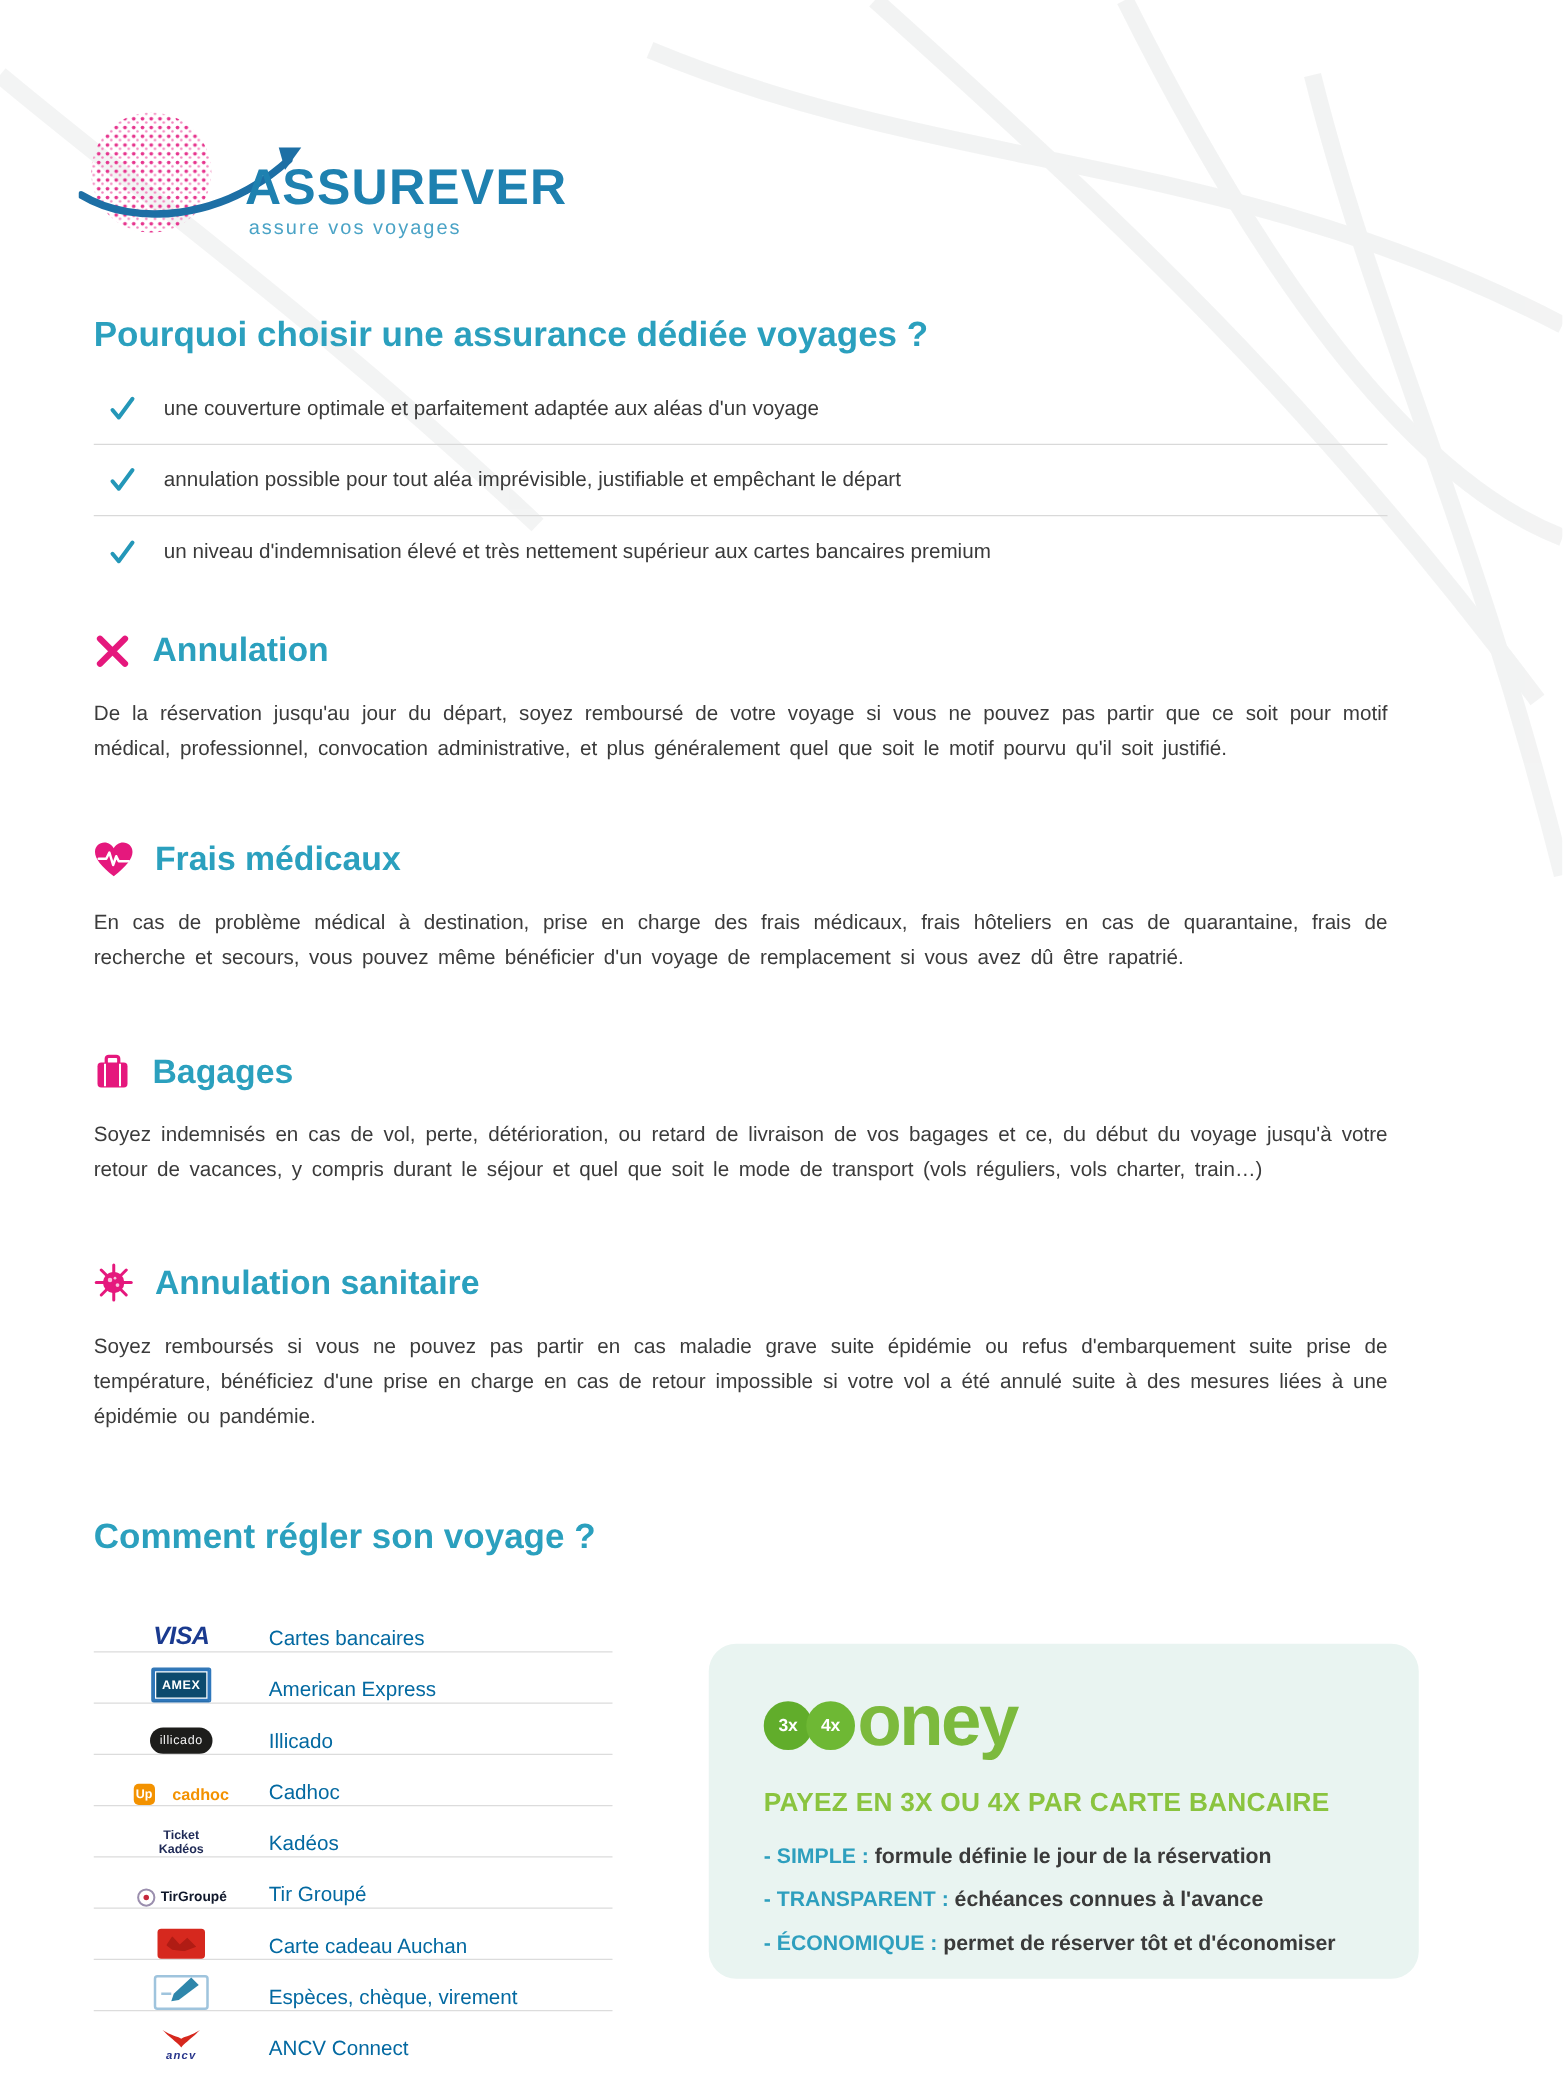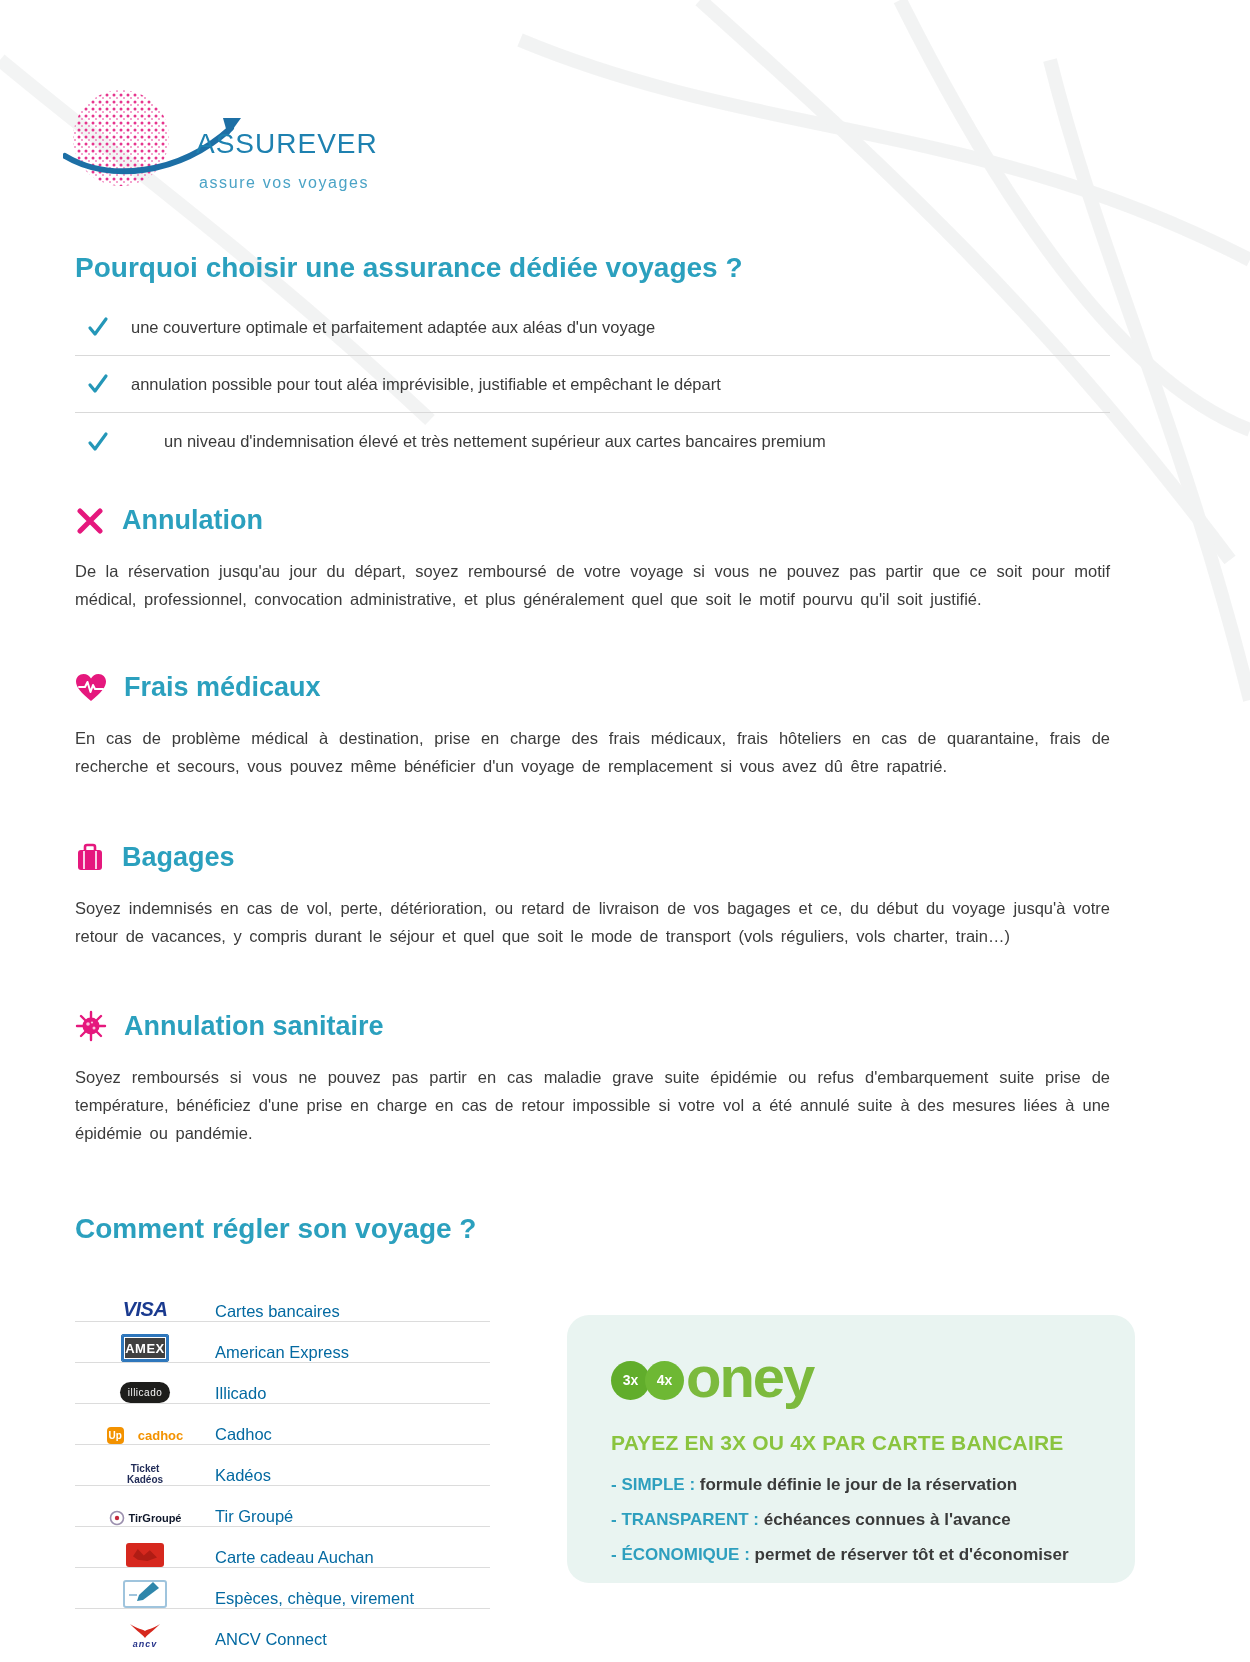--- a/index.html
+++ b/index.html
@@ -6,48 +6,48 @@
   .page{
     position:relative;width:1250px;height:1662px;overflow:hidden;background:#ffffff;
     font-family:"Liberation Sans",sans-serif;color:#3b3b3b;
   }
   
   .wm{position:absolute;inset:0;pointer-events:none;}
   
   .logo-block{position:absolute;left:63px;top:86px;width:420px;height:120px;}
   .logo-art{position:absolute;left:0;top:0;}
   .brand-word{
-    position:absolute;left:133px;top:44px;font-size:28px;font-weight:400;
+    position:absolute;left:133px;top:44px;font-size:40px;font-weight:700;
     color:#1e81b0;letter-spacing:1px;line-height:1;
   }
   .brand-tag{
     position:absolute;left:136px;top:88px;font-size:16px;color:#4aa3c6;letter-spacing:1.6px;
   }
   
   .why-title{position:absolute;left:75px;top:252px;font-size:28px;font-weight:700;color:#2ba0be;}
   .check-list{position:absolute;left:75px;top:299px;width:1035px;}
   .check-row{display:flex;align-items:center;height:57px;padding-left:12px;box-sizing:border-box;border-bottom:1px solid #d9d9d9;}
-  .check-row.last{border-bottom:none;gap:33px;}
+  .check-row.last{border-bottom:none;}
   .check-ic{flex:0 0 auto;margin-right:22px;display:flex;}
   .check-text{font-size:16.5px;color:#3a3a3a;}
   
   .sec{position:absolute;left:75px;width:1035px;}
   .sec-head{display:flex;align-items:center;gap:17px;}
   .sec-ic{flex:0 0 auto;display:flex;}
   .sec-title{font-size:27px;font-weight:700;color:#2ba0be;text-align:right;}
   .sec-body{margin-top:21px;font-size:16.5px;line-height:28px;text-align:justify;color:#3b3b3b;word-spacing:3px;}
   
   .pay-title{position:absolute;left:75px;top:1213px;font-size:28px;font-weight:700;color:#2ba0be;}
   .pay-table{position:absolute;left:75px;top:1281px;width:415px;}
   .prow{display:flex;align-items:flex-end;height:40px;border-bottom:1px solid #dcdcdc;}
   .prow.last{border-bottom:none;}
   .plogo{width:140px;display:flex;justify-content:center;align-items:center;}
   .plabel{font-size:16.5px;color:#0369a1;}
   .visa-txt{font-style:italic;font-weight:800;font-size:20px;color:#1a3a8f;letter-spacing:-0.5px;}
-  .amex-box{background:#404040;color:#fff;font-weight:700;font-size:13px;letter-spacing:0.5px;
+  .amex-box{background:#0c4a6e;color:#fff;font-weight:700;font-size:10px;letter-spacing:0.5px;
     border:1px solid #2e77bc;box-shadow:inset 0 0 0 2px #2e77bc,inset 0 0 0 3px #fff;
     width:46px;height:26px;display:flex;align-items:center;justify-content:center;border-radius:2px;}
   .illicado-pill{background:#1d1d1b;color:#f4f4f4;font-size:10px;border-radius:11px;
     width:50px;height:21px;display:flex;align-items:center;justify-content:center;letter-spacing:0.5px;}
   .cadhoc-wrap{display:flex;align-items:center;gap:14px;}
   .up-sq{background:#f39200;color:#fff;font-weight:700;font-size:10px;border-radius:4px;
     width:17px;height:17px;display:flex;align-items:center;justify-content:center;}
   .cadhoc-txt{color:#f39200;font-size:13px;font-weight:700;}
   .kadeos-txt{font-size:10px;line-height:11px;color:#1f2a56;text-align:center;font-weight:700;}
   .tir-wrap{display:flex;align-items:center;gap:4px;}

